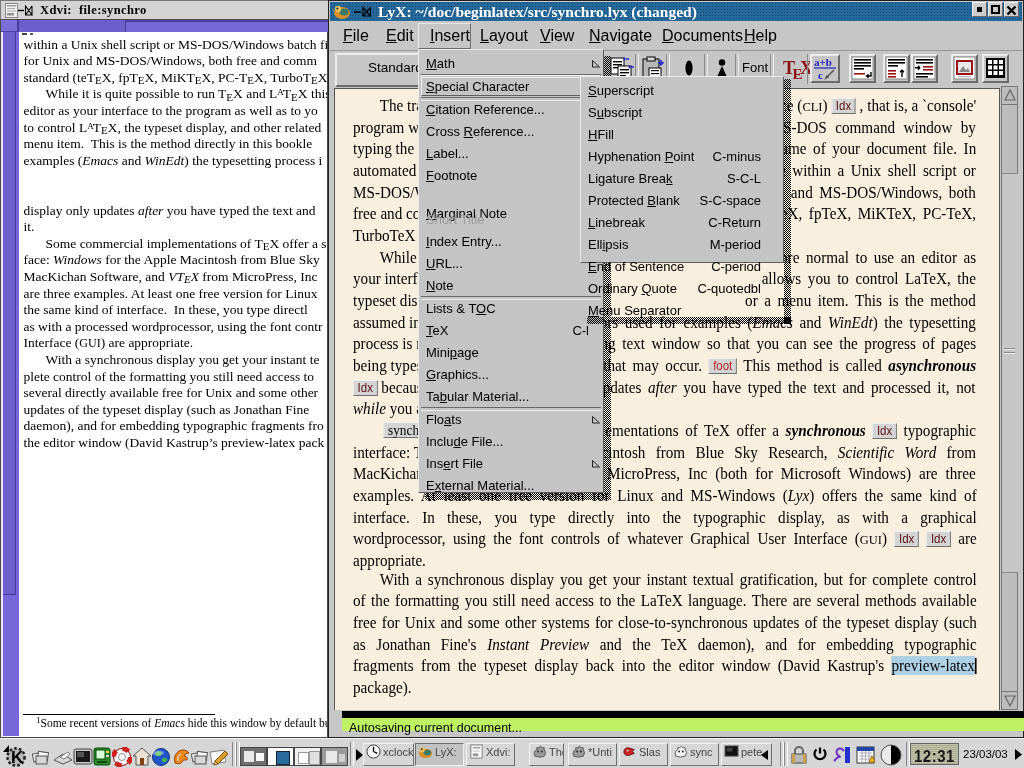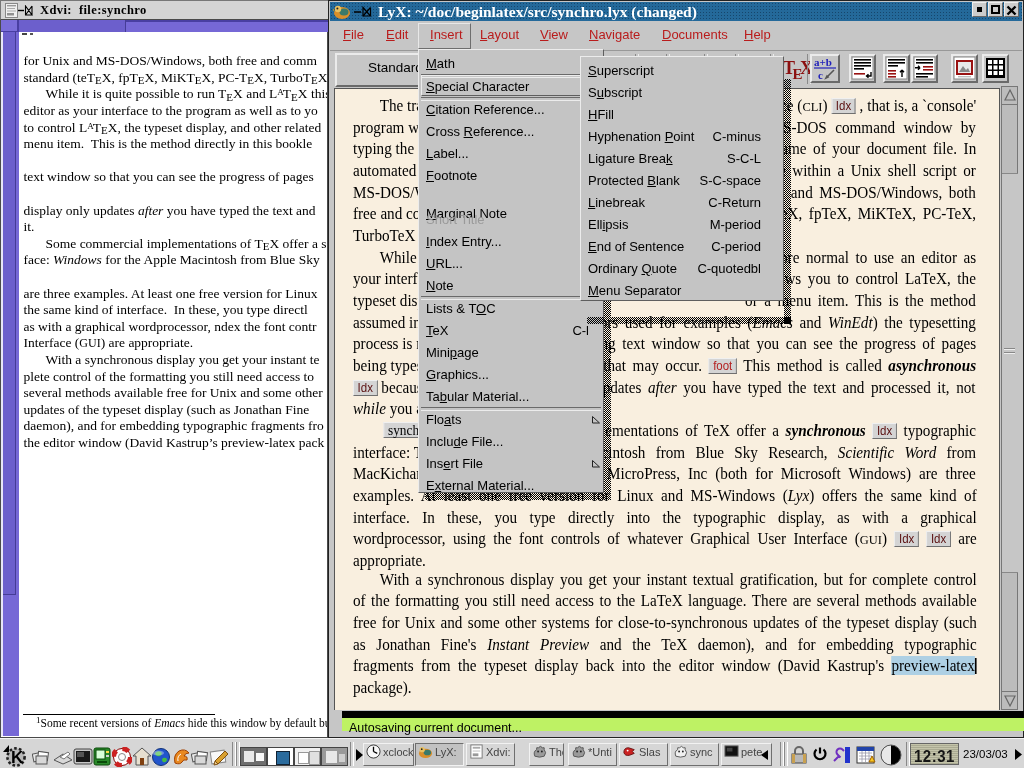--- a/index.html
+++ b/index.html
@@ -23,21 +23,21 @@
 .sup{position:relative;top:-4px;font-size:9px;line-height:0;}
 .tex{position:relative;top:2.5px;font-size:11px;line-height:0;letter-spacing:-1px;margin-right:1px;}
 .la{position:relative;top:-3px;font-size:9px;line-height:0;letter-spacing:-1px;}
 
 #lyx{left:328px;top:0;width:696px;height:738px;background:#c6c6c6;border:1px solid #222;box-sizing:border-box;}
 #ltitle{left:330px;top:2px;width:692px;height:19px;background:#24699a;background-image:radial-gradient(rgba(0,15,35,.38) 0.8px,transparent 0.9px);background-size:3px 3px;}
 #ltitle .t{position:absolute;left:48px;top:1px;font-family:"Liberation Serif",serif;font-weight:bold;font-size:15.5px;color:#fff;}
 .tbtn{position:absolute;top:2px;width:15px;height:15px;background:#ccc;border:1px solid;border-color:#eee #666 #666 #eee;box-sizing:border-box;}
 
 #lmenubar{left:330px;top:21px;width:692px;height:29px;background:#c6c6c6;}
-#lmenubar span.mi{position:absolute;top:6px;font-size:13px;color:#b91c1c;}
+#lmenubar span.mi{position:absolute;top:6px;font-size:16px;color:#000000;}
 #insbox{position:absolute;left:88px;top:2px;width:51px;height:24px;border:1px solid;border-color:#e8e8e8 #6e6e6e #6e6e6e #e8e8e8;}
 
 #ltoolbar{left:330px;top:50px;width:692px;height:38px;background:#c6c6c6;border-top:1px solid #989898;box-sizing:border-box;}
 #combo{position:absolute;left:5px;top:2px;width:110px;height:30px;background:#c6c6c6;border:2px solid;border-color:#ebebeb #6a6a6a #6a6a6a #ebebeb;}
 #combo span{position:absolute;left:31px;top:5px;font-size:13.5px;}
 .tsep{position:absolute;top:3px;width:2px;height:30px;border-left:1px solid #8a8a8a;border-right:1px solid #ececec;}
 .tbox{position:absolute;top:3px;width:28px;height:29px;background:#c6c6c6;border:2px solid;border-color:#ebebeb #6a6a6a #6a6a6a #ebebeb;box-sizing:border-box;}
 
 #ldoc{left:334px;top:88px;width:666px;height:622px;background:#f9efdf;border-left:1px solid #555;border-top:1px solid #555;border-right:1px solid #555;box-sizing:border-box;overflow:hidden;font-family:"Liberation Serif",serif;font-size:16.5px;color:#000;}
 #ldoc .ln{position:absolute;height:21.7px;line-height:21.7px;white-space:pre;}
@@ -85,38 +85,40 @@
     <div class="co"></div>
     <div class="th"></div>
     <div class="tr"></div>
   </div>
 <div class="abs" id="xvsb">
     <div class="th"></div>
   </div>
 <div class="abs" id="xpage">
   <div style="position:absolute;left:3px;top:0;width:5px;height:2px;background:#444"></div>
     <div style="position:absolute;left:11px;top:0;width:3px;height:1.5px;background:#555"></div>
+  <div class="ln" style="top:3.5px">within a Unix shell script or MS-DOS/Windows batch fi</div>
   <div class="ln" style="top:20.1px">for Unix and MS-DOS/Windows, both free and comm</div>
   <div class="ln" style="top:36.7px">standard (teT<span class="tex">E</span>X, fpT<span class="tex">E</span>X, MiKT<span class="tex">E</span>X, PC-T<span class="tex">E</span>X, TurboT<span class="tex">E</span>X,</div>
   <div class="ln ind" style="top:53.3px">While it is quite possible to run T<span class="tex">E</span>X and L<span class="la">A</span>T<span class="tex">E</span>X this</div>
   <div class="ln" style="top:69.9px">editor as your interface to the program as well as to yo</div>
   <div class="ln" style="top:86.5px">to control L<span class="la">A</span>T<span class="tex">E</span>X, the typeset display, and other related</div>
   <div class="ln" style="top:103.1px">menu item.  This is the method directly in this bookle</div>
-  <div class="ln" style="top:136.3px">text window so that you can see the progress of pages</div>
+  <div class="ln" style="top:119.7px">examples (<i>Emacs</i> and <i>WinEdt</i>) the typesetting process i</div>
   <div class="ln" style="top:169.5px">display only updates <i>after</i> you have typed the text and</div>
   <div class="ln" style="top:186.1px">it.</div>
   <div class="ln ind" style="top:202.7px">Some commercial implementations of T<span class="tex">E</span>X offer a s</div>
   <div class="ln" style="top:219.3px">face: <i>Windows</i> for the Apple Macintosh from Blue Sky</div>
+  <div class="ln" style="top:235.9px">MacKichan Software, and <i>VT<span class="tex">E</span>X</i> from MicroPress, Inc</div>
   <div class="ln" style="top:252.5px">are three examples. At least one free version for Linux</div>
   <div class="ln" style="top:269.1px">the same kind of interface.  In these, you type directl</div>
-  <div class="ln" style="top:285.7px">as with a graphical wordprocessor, ndex the font contr</div>
+  <div class="ln" style="top:285.7px">as with a processed wordprocessor, using the font contr</div>
   <div class="ln" style="top:302.3px">Interface (<span style="font-size:12px">GUI</span>) are appropriate.</div>
   <div class="ln ind" style="top:318.9px">With a synchronous display you get your instant te</div>
   <div class="ln" style="top:335.5px">plete control of the formatting you still need access to</div>
-  <div class="ln" style="top:352.1px">several methods available free for Unix and some other</div>
+  <div class="ln" style="top:352.1px">several directly available free for Unix and some other</div>
   <div class="ln" style="top:368.7px">updates of the typeset display (such as Jonathan Fine</div>
   <div class="ln" style="top:401.9px">the editor window (David Kastrup’s preview-latex pack</div>
   <div class="ln" style="top:385.3px">daemon), and for embedding typographic fragments fro</div>
   <div id="xfoot"></div>
   <div class="ln" style="top:682px;left:17px;font-size:11.5px"><span class="sup">1</span>Some recent versions of <i>Emacs</i> hide this window by default but</div>
 </div>
 
 <div class="abs" id="lyx"></div>
 <div class="abs" id="ltitle">
   <svg style="position:absolute;left:3px;top:1px" width="18" height="17">
@@ -359,21 +361,21 @@
   <div class="it" style="top:381px">Inclu<u>d</u>e File...</div>
   <div class="it" style="top:403px">Ins<u>e</u>rt File</div>
     <svg class="marrow" style="left:172px;top:409px" width="10" height="10">
       <path d="M1.5 1.5 L8.5 8 L1.5 8 Z" fill="none" stroke="#222" stroke-width="1"></path>
     </svg>
   <div class="it" style="top:425px">E<u>x</u>ternal Material...</div>
 </div>
 <div class="shadow" style="left:604px;top:56px;width:7px;height:444px;z-index:28"></div>
 <div class="shadow" style="left:425px;top:493px;width:186px;height:7px;z-index:28"></div>
 
-<div class="menu" id="m2" style="left:580px;top:56px;width:204px;height:245px;z-index:32">
+<div class="menu" id="m2" style="left:580px;top:76px;width:204px;height:187px;z-index:32">
   <div class="it" style="top:3px"><u>S</u>uperscript</div>
   <div class="it" style="top:25px">S<u>u</u>bscript</div>
   <div class="it" style="top:47px"><u>H</u>Fill</div>
   <div class="it" style="top:69px">Hyphenation <u>P</u>oint</div>
     <div class="sc" style="top:69px;right:22px">C-minus</div>
   <div class="it" style="top:91px">Ligature Brea<u>k</u></div>
     <div class="sc" style="top:91px;right:22px">S-C-L</div>
   <div class="it" style="top:113px">Protected <u>B</u>lank</div>
     <div class="sc" style="top:113px;right:22px">S-C-space</div>
   <div class="it" style="top:135px"><u>L</u>inebreak</div>

